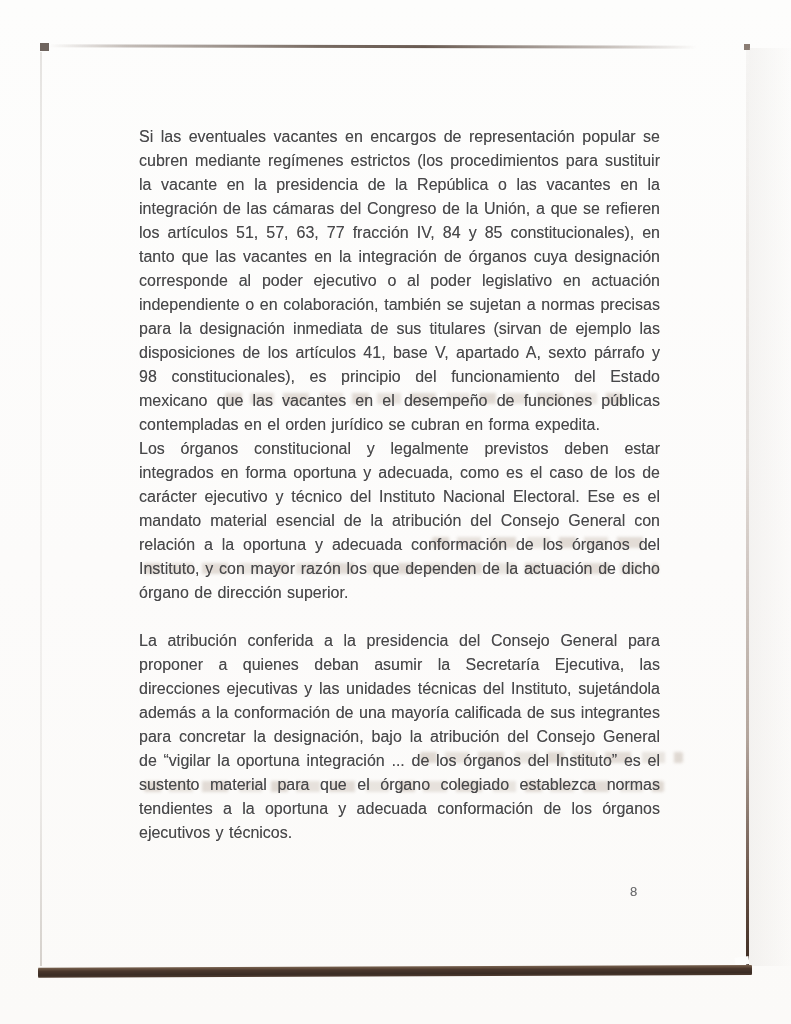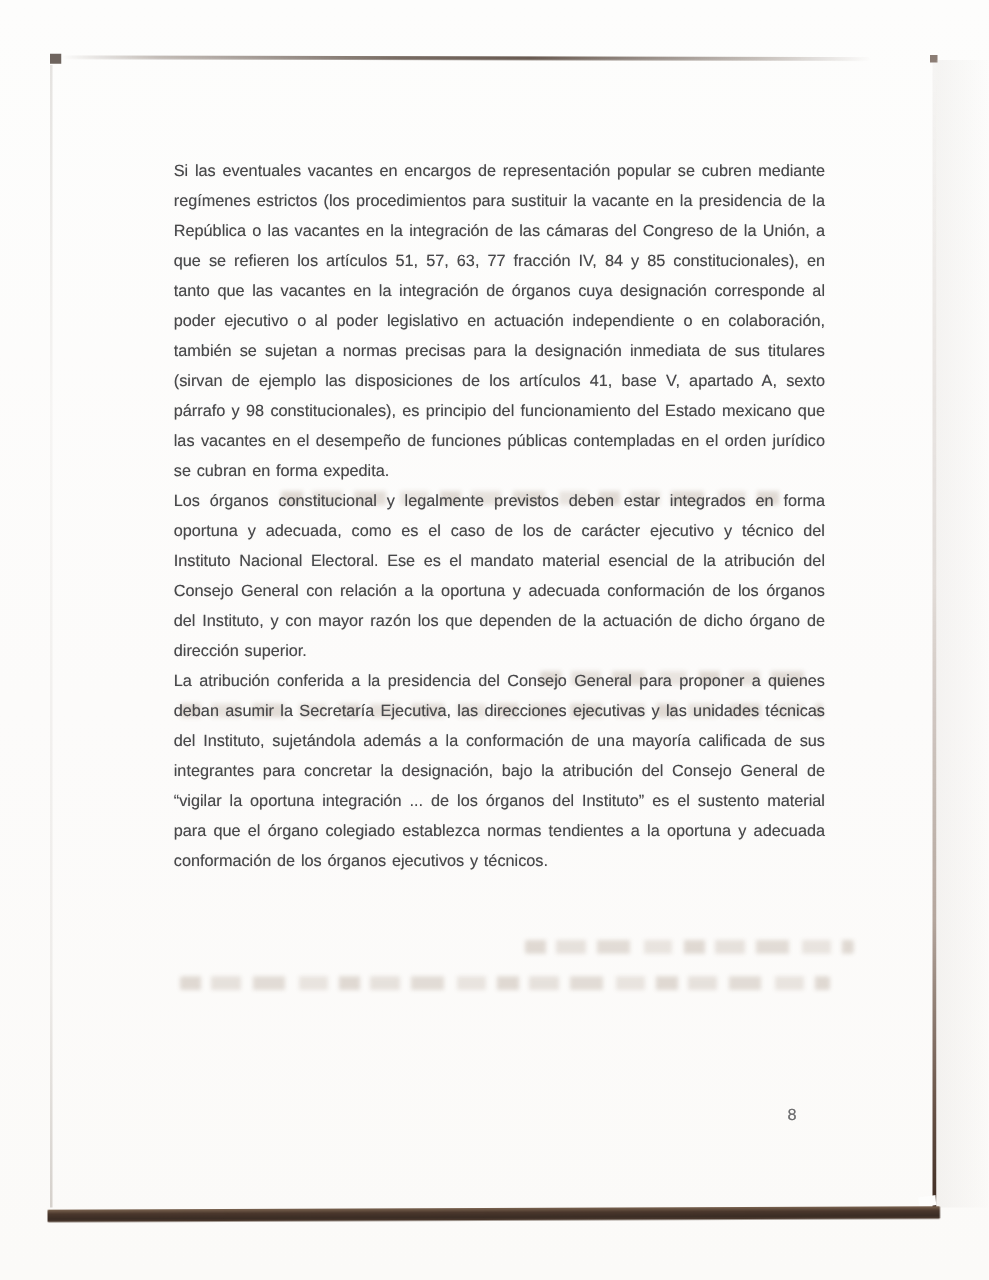--- a/index.html
+++ b/index.html
@@ -90,28 +90,28 @@
     background: #fdfdfc;
     transform: rotate(-8deg);
     filter: blur(0.6px);
   }
   
   .text-block {
     position: absolute;
     left: 139px; top: 125px;
     width: 521px;
     color: #48484a;
-    font-size: 13px;
+    font-size: 16px;
     line-height: 24px;
     text-align: justify;
     text-shadow: 0 0 0.6px rgba(85,85,88,0.55);
     word-spacing: 1px;
   }
   .text-block p { margin: 0; }
-  .text-block p.gap { }
+  .text-block p.gap { margin-top: 24px; }
   .page-number {
     position: absolute;
     left: 630px; top: 884px;
     font-size: 13px;
     color: #6c6c6e;
     text-shadow: 0 0 0.5px rgba(108,108,110,0.5);
   }
   
   .ghost {
     position: absolute;

